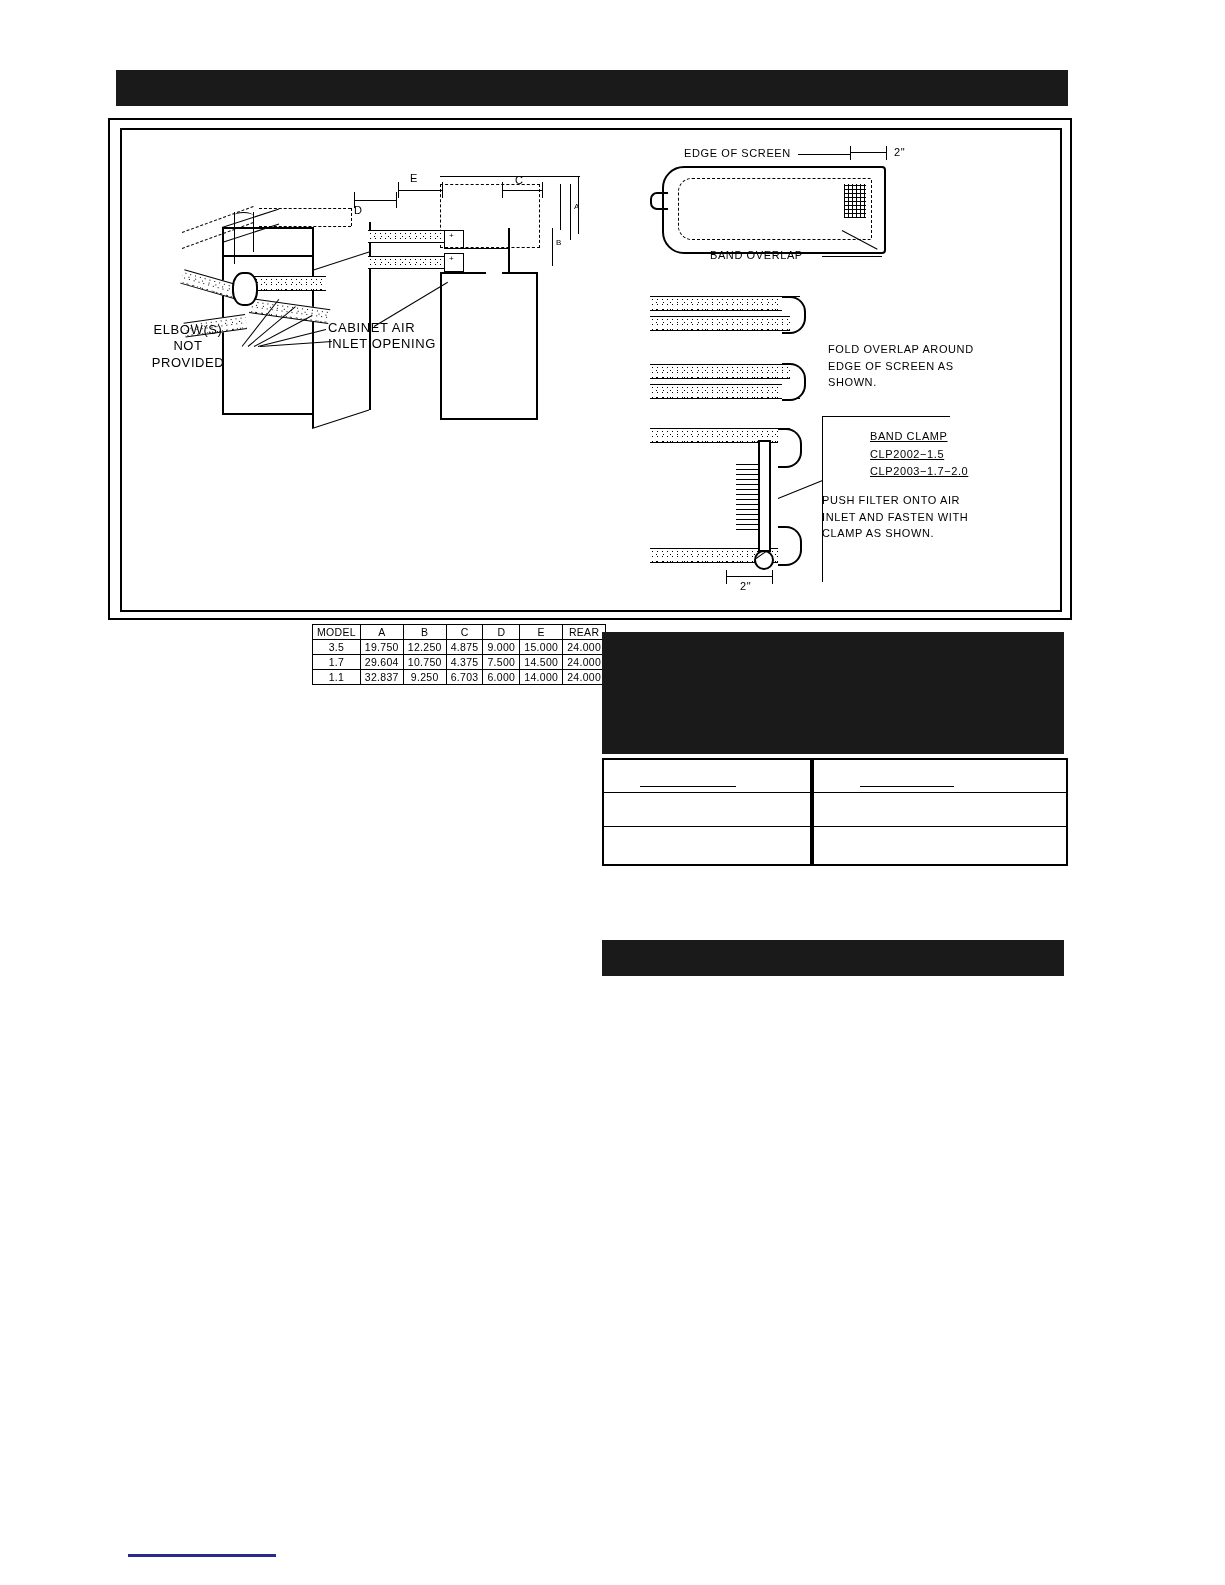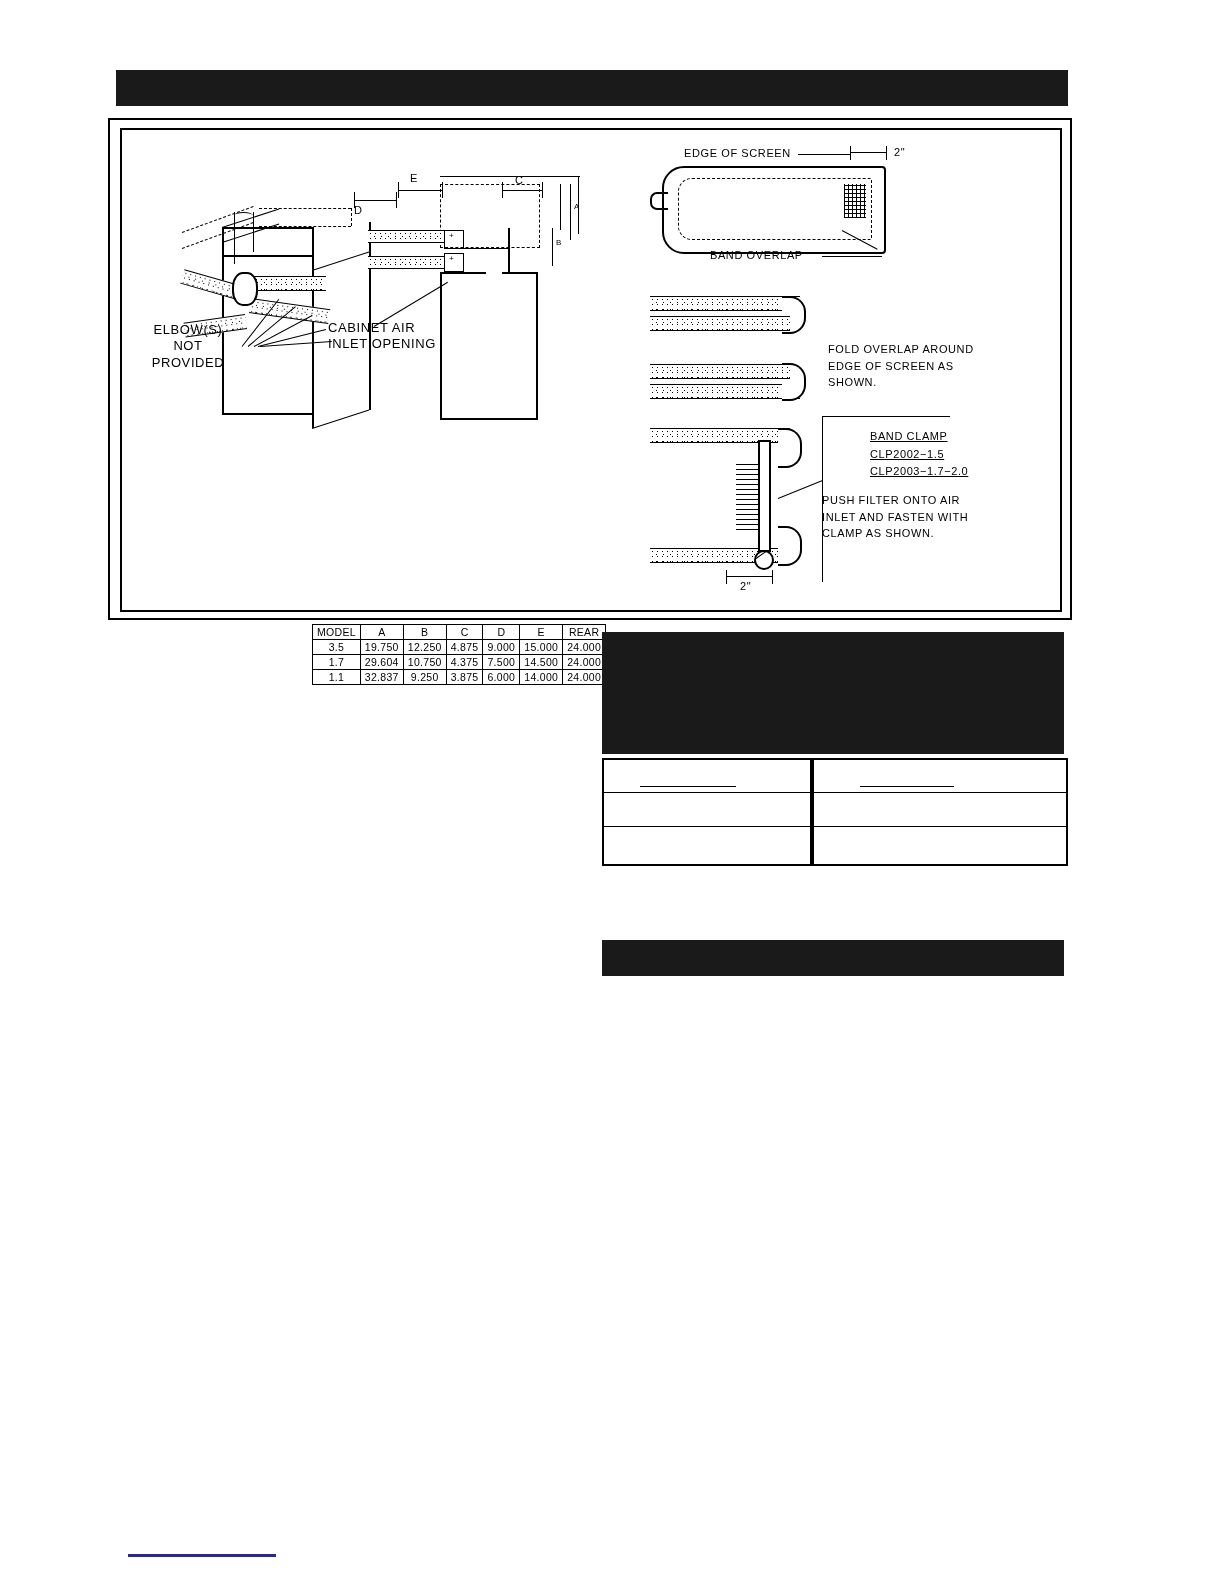--- a/index.html
+++ b/index.html
@@ -314,21 +314,21 @@
           <td>10.750</td>
           <td>4.375</td>
           <td>7.500</td>
           <td>14.500</td>
           <td>24.000</td>
         </tr>
         <tr>
           <td>1.1</td>
           <td>32.837</td>
           <td>9.250</td>
-          <td>3.875</td>
+          <td>6.703</td>
           <td>6.000</td>
           <td>14.000</td>
           <td>24.000</td>
         </tr>
       </tbody>
     </table>
 
   </div>
 </div>
 

